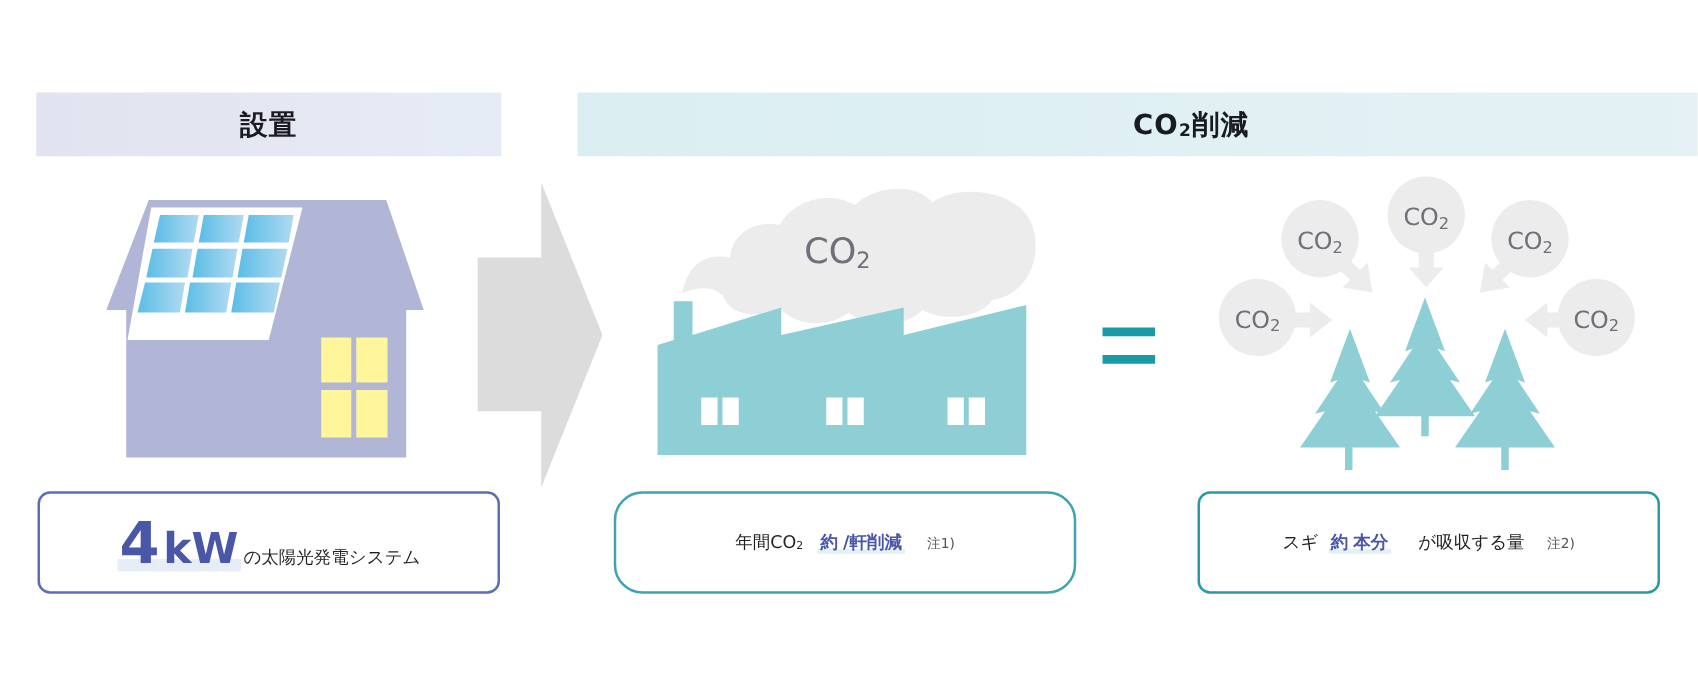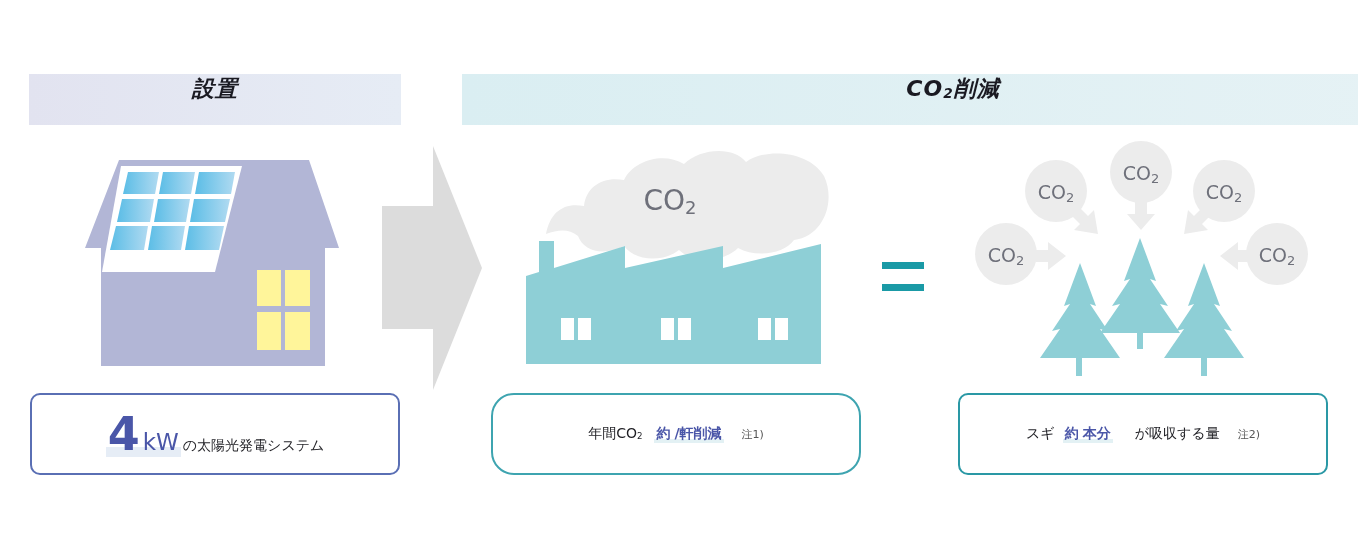--- a/index.html
+++ b/index.html
@@ -1,43 +1,43 @@
 <!DOCTYPE html>
 <html><head>
   <meta charset="utf-8">
   <style>
     * { box-sizing: border-box; margin: 0; padding: 0; }
     html, body { width: 1358px; height: 549px; background: #ffffff; overflow: hidden; }
     body { position: relative; font-family: "DejaVu Sans", "Liberation Sans", sans-serif; color: #222; }
 
     .header-band {
       position: absolute; top: 74px; height: 51px;
-      display: flex; align-items: flex-start; justify-content: center;
-      font-weight: bold; font-size: 22px; color: #1a1a22; letter-spacing: 1px; font-style: italic;
+      display: flex; align-items: center; justify-content: center;
+      font-weight: bold; font-size: 22px; color: #1a1a22; letter-spacing: 1px;
     }
     .header-install { left: 29px; width: 372px; background: linear-gradient(90deg, #e2e3f0, #e6ecf5); }
     .header-co2 { left: 462px; width: 982px; background: linear-gradient(90deg, #daeef2, #e6f2f5); }
     .header-co2 sub, .sub2 { font-size: 0.62em; vertical-align: -0.15em; }
 
     .illus { position: absolute; }
 
     .info-box {
       position: absolute; top: 393px; height: 82px;
       border-radius: 10px; border: 2px solid;
       display: flex; align-items: center; justify-content: center;
       background: #fff; white-space: nowrap;
     }
     .box-install { left: 30px; width: 370px; border-color: #5a6fb4; border-image: none; }
     .box-factory { left: 491px; width: 370px; border-color: #3ea4b0; border-radius: 23px; }
     .box-tree { left: 958px; width: 370px; border-color: #2a98a5; }
 
     .txt { font-size: 14px; color: #1f1f24; }
     .em { color: #4a56a8; font-weight: bold; }
     .big { font-size: 46px; font-weight: bold; color: #4a56a8; line-height: 1; letter-spacing: -1px; }
-    .mid { font-size: 23px; font-weight: normal; color: #4a56a8; line-height: 1; }
+    .mid { font-size: 34px; font-weight: bold; color: #4a56a8; line-height: 1; }
     .hl { background: linear-gradient(180deg, transparent 78%, #e6edf6 78%, #e6edf6 100%); padding: 0 2px; }
     .hl-teal { background: linear-gradient(180deg, transparent 78%, #e3f1f4 78%, #e3f1f4 100%); }
     .note { font-size: 11px; color: #555; vertical-align: 14px; margin-left: 16px; }
     .row { display: flex; align-items: baseline; gap: 2px; }
   </style>
 </head>
 <body>
 
 <div class="header-band header-install">
   <span>設置</span>

